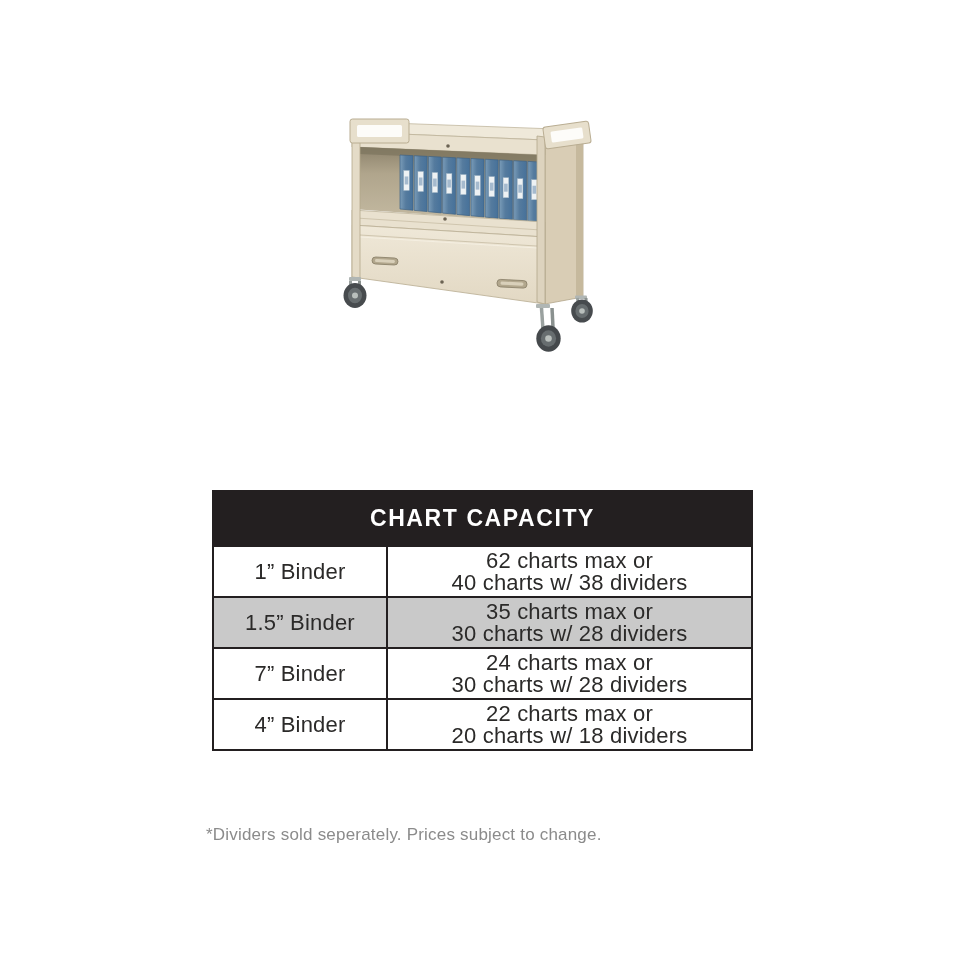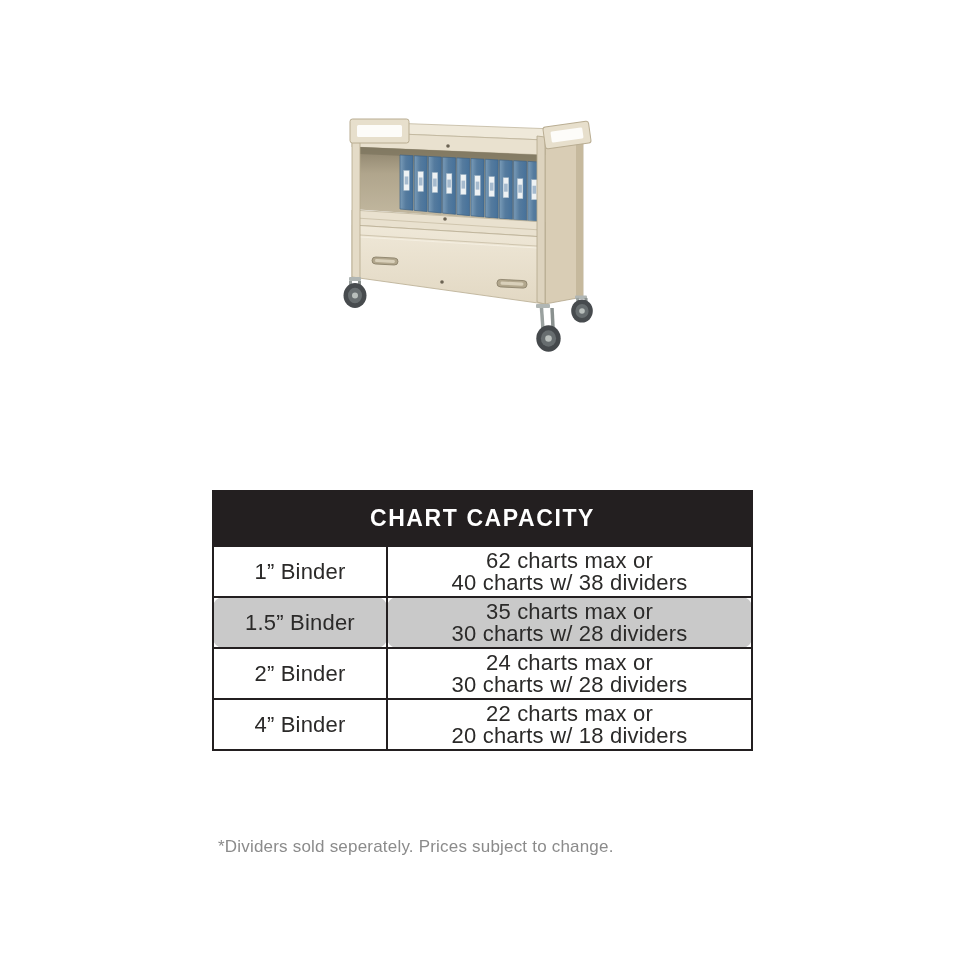--- a/index.html
+++ b/index.html
@@ -39,26 +39,26 @@
     height: 49px;
     padding: 0 4px;
     text-align: center;
     vertical-align: middle;
     font-size: 22px;
     color: #2b2a29;
     letter-spacing: 0.2px;
     background: #ffffff;
   }
   .capacity-table col.size-col { width: 174px; }
-  .capacity-table tr.alt td { background: #c9c9c9; border-radius: 10px; }
+  .capacity-table tr.alt td { background: #c9c9c9; }
   .cap-line { display: block; line-height: 21.5px; }
 
   .footnote {
     position: absolute; left: 206px; top: 824px;
-    margin: 12px;
+    margin: 0;
     font-size: 17px;
     line-height: 21px;
     color: #8b8b8b;
     letter-spacing: 0.2px;
   }
 </style>
 </head>
 <body>
 
 <div class="page">
@@ -211,21 +211,21 @@
         </td>
       </tr>
       <tr class="alt">
         <td>1.5” Binder</td>
         <td>
           <span class="cap-line">35 charts max or</span>
           <span class="cap-line">30 charts w/ 28 dividers</span>
         </td>
       </tr>
       <tr>
-        <td>2” Binder</td>
+        <td>7” Binder</td>
         <td>
           <span class="cap-line">24 charts max or</span>
           <span class="cap-line">30 charts w/ 28 dividers</span>
         </td>
       </tr>
       <tr>
         <td>4” Binder</td>
         <td>
           <span class="cap-line">22 charts max or</span>
           <span class="cap-line">20 charts w/ 18 dividers</span>

